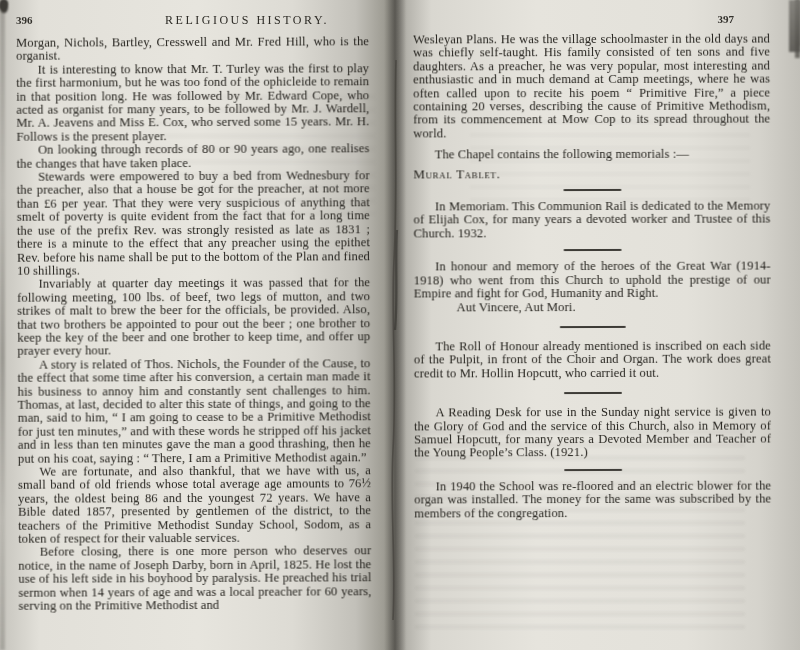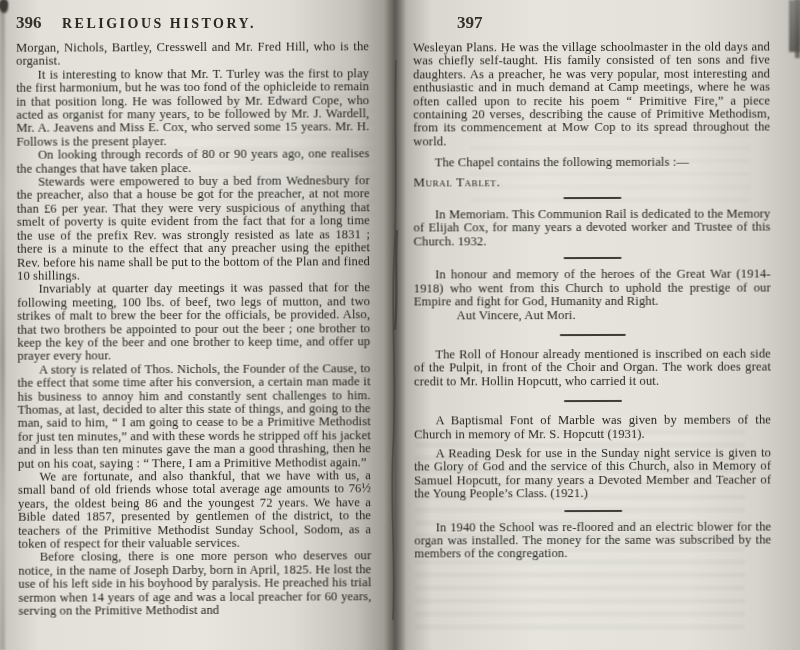--- a/index.html
+++ b/index.html
@@ -16,25 +16,25 @@
   }
   .page-right{
     left:395px;width:405px;
     background:linear-gradient(90deg,#84827b 0%,#b5b3ac 3%,#d9d7d0 9%,#e6e4dd 35%,#e3e1da 72%,#d5d3cc 90%,#c2c0b9 100%);
   }
   .running-head{
     display:grid;grid-template-columns:46px 1fr 46px;align-items:baseline;
     padding:13px 20px 2px 16px;filter:blur(0.25px);
   }
   .head-title{
-    text-align:left;font-weight:bold;font-size:14px;letter-spacing:2.5px;
+    text-align:right;font-weight:normal;font-size:12px;letter-spacing:2.5px;
     color:#2c2a25;white-space:nowrap;
   }
-  .pagenum{font-size:17px;font-weight:bold;color:#33312c;}
-  .pagenum.right{text-align:left;}
+  .pagenum{font-size:11px;font-weight:bold;color:#33312c;}
+  .pagenum.right{text-align:right;}
   .body-text{
     padding:6px 26px 0 16px;
     font-size:12.6px;line-height:13.4px;text-align:justify;
     filter:blur(0.28px);
     letter-spacing:0.1px;
   }
   .page-left .body-text{transform:rotate(-0.25deg);transform-origin:50% 0;}
   .page-right .body-text{padding:6px 30px 0 18px;transform:rotate(-0.15deg);transform-origin:50% 0;}
   .body-text p{margin:0;text-indent:1.7em;}
   .body-text p.noindent{text-indent:0;}
@@ -106,21 +106,20 @@
       <p class="sp8">The Chapel contains the following memorials :—</p>
       <div class="section-heading">Mural Tablet.</div>
       <div class="rule"></div>
       <p>In Memoriam.  This Communion Rail is dedicated to the Memory of Elijah Cox, for many years a devoted worker and Trustee of this Church.  1932.</p>
       <div class="rule"></div>
       <p class="sp6">In honour and memory of the heroes of the Great War (1914-1918) who went from this Church to uphold the prestige of our Empire and fight for God, Humanity and Right.</p>
       <p class="motto">Aut Vincere, Aut Mori.</p>
       <div class="rule wide" style="margin-top:12px;margin-bottom:12px;"></div>
       <p>The Roll of Honour already mentioned is inscribed on each side of the Pulpit, in front of the Choir and Organ.  The work does great credit to Mr. Hollin Hopcutt, who carried it out.</p>
       <div class="rule" style="margin-top:12px;margin-bottom:12px;"></div>
-      <p>A Baptismal Font of Marble was given by members of the Church in memory of Mr. S. Hopcutt (1931).</p>
       <p class="sp6">A Reading Desk for use in the Sunday night service is given to the Glory of God and the service of this Church, also in Memory of Samuel Hopcutt, for many years a Devoted Member and Teacher of the Young People’s Class.  (1921.)</p>
       <div class="rule"></div>
       <p>In 1940 the School was re-floored and an electric blower for the organ was installed.  The money for the same was subscribed by the members of the congregation.</p>
     </div>
   </div>
 
   <svg class="gutter-svg" viewBox="0 0 22 650" preserveAspectRatio="none">
     <defs>
       <linearGradient id="gut" x1="0" y1="0" x2="1" y2="0">
         <stop offset="0" stop-color="rgba(40,38,34,0)"></stop>

